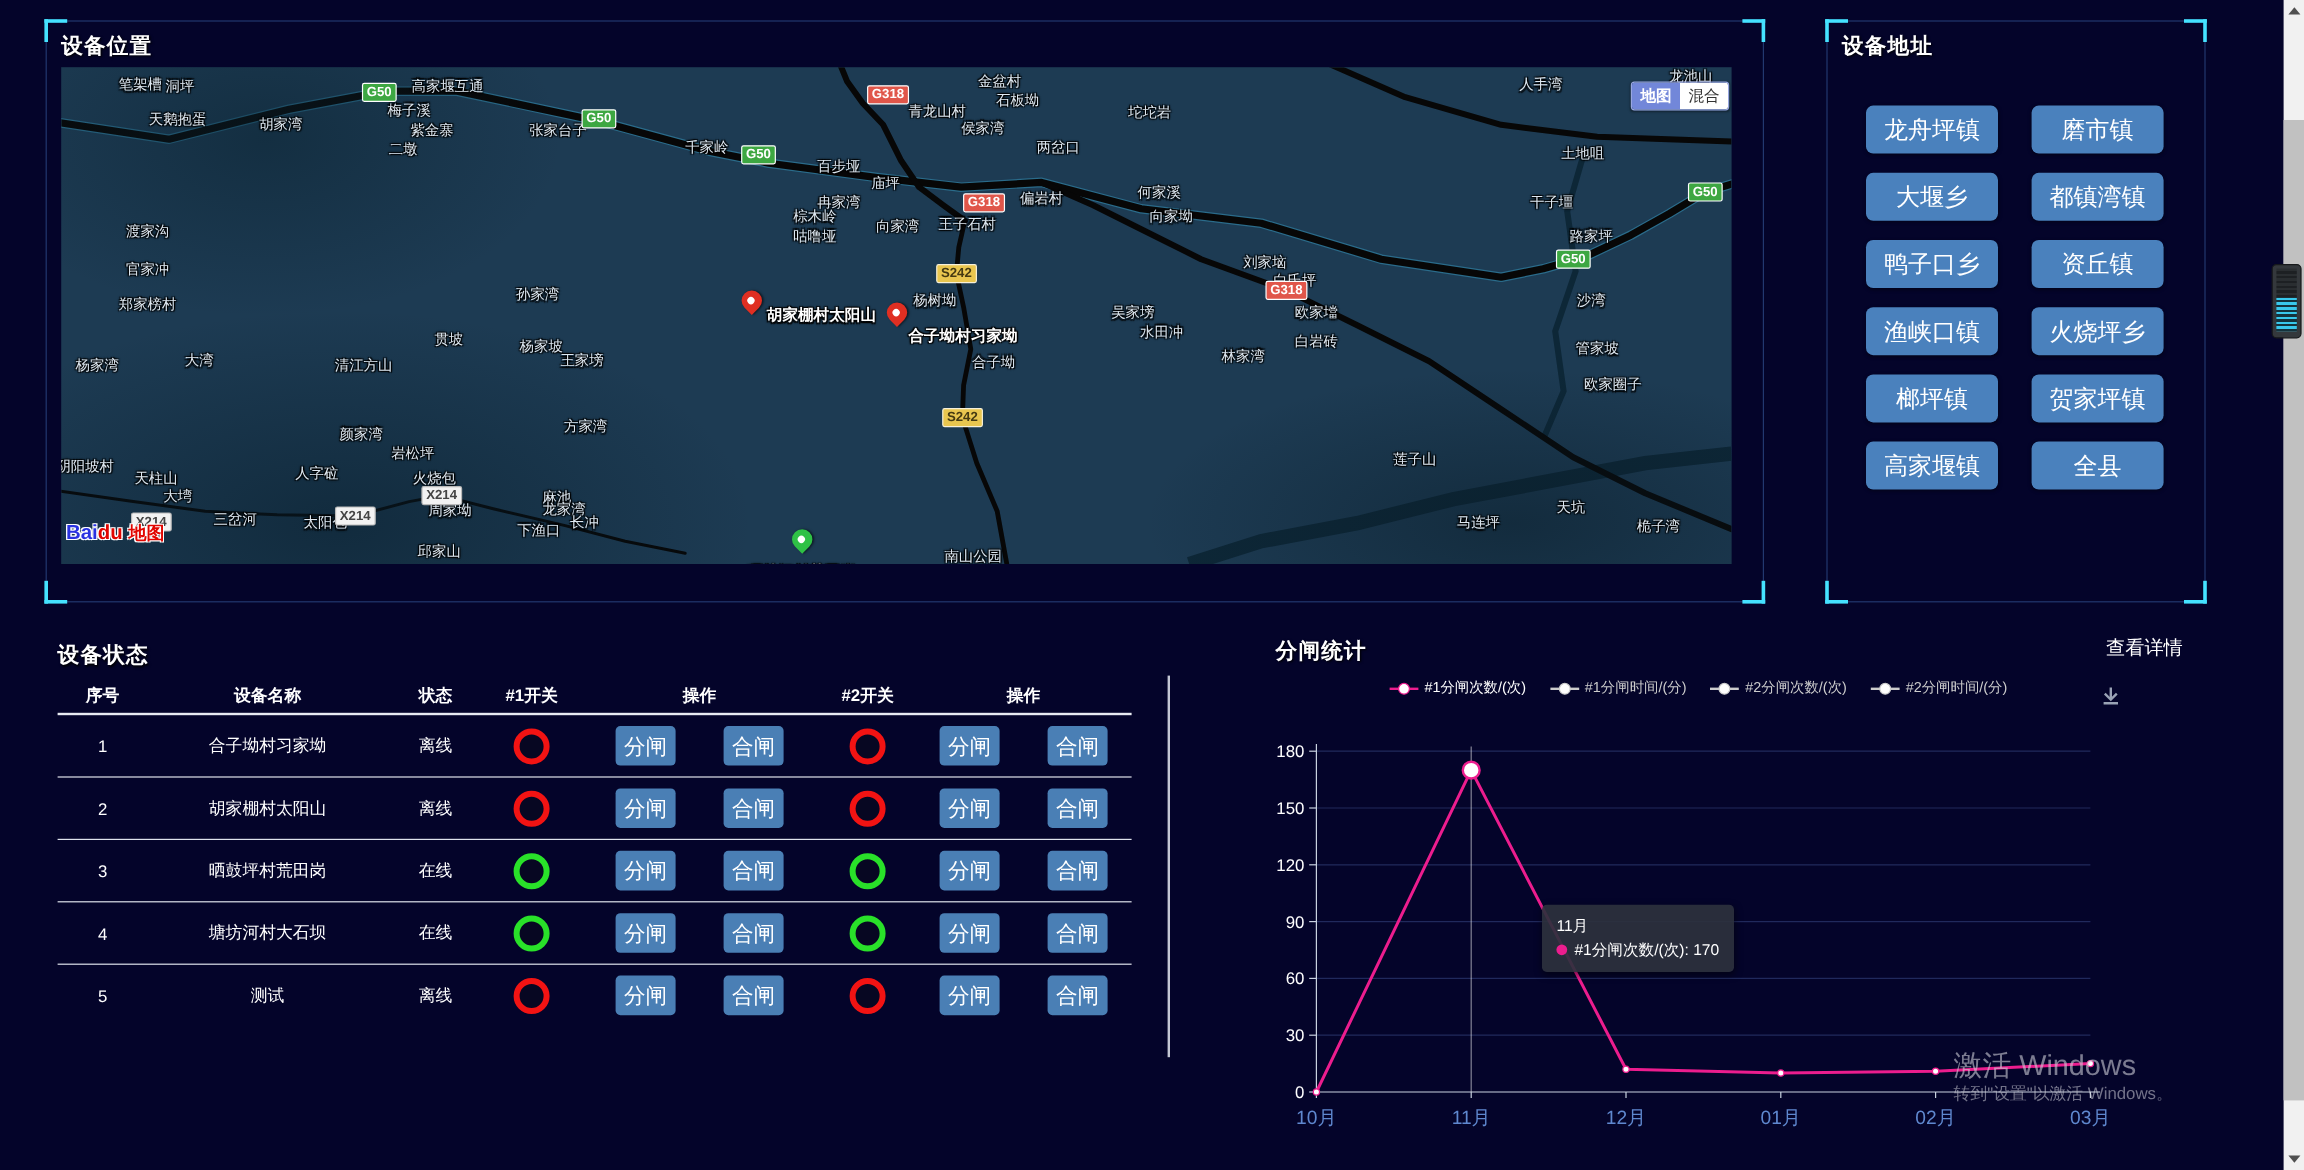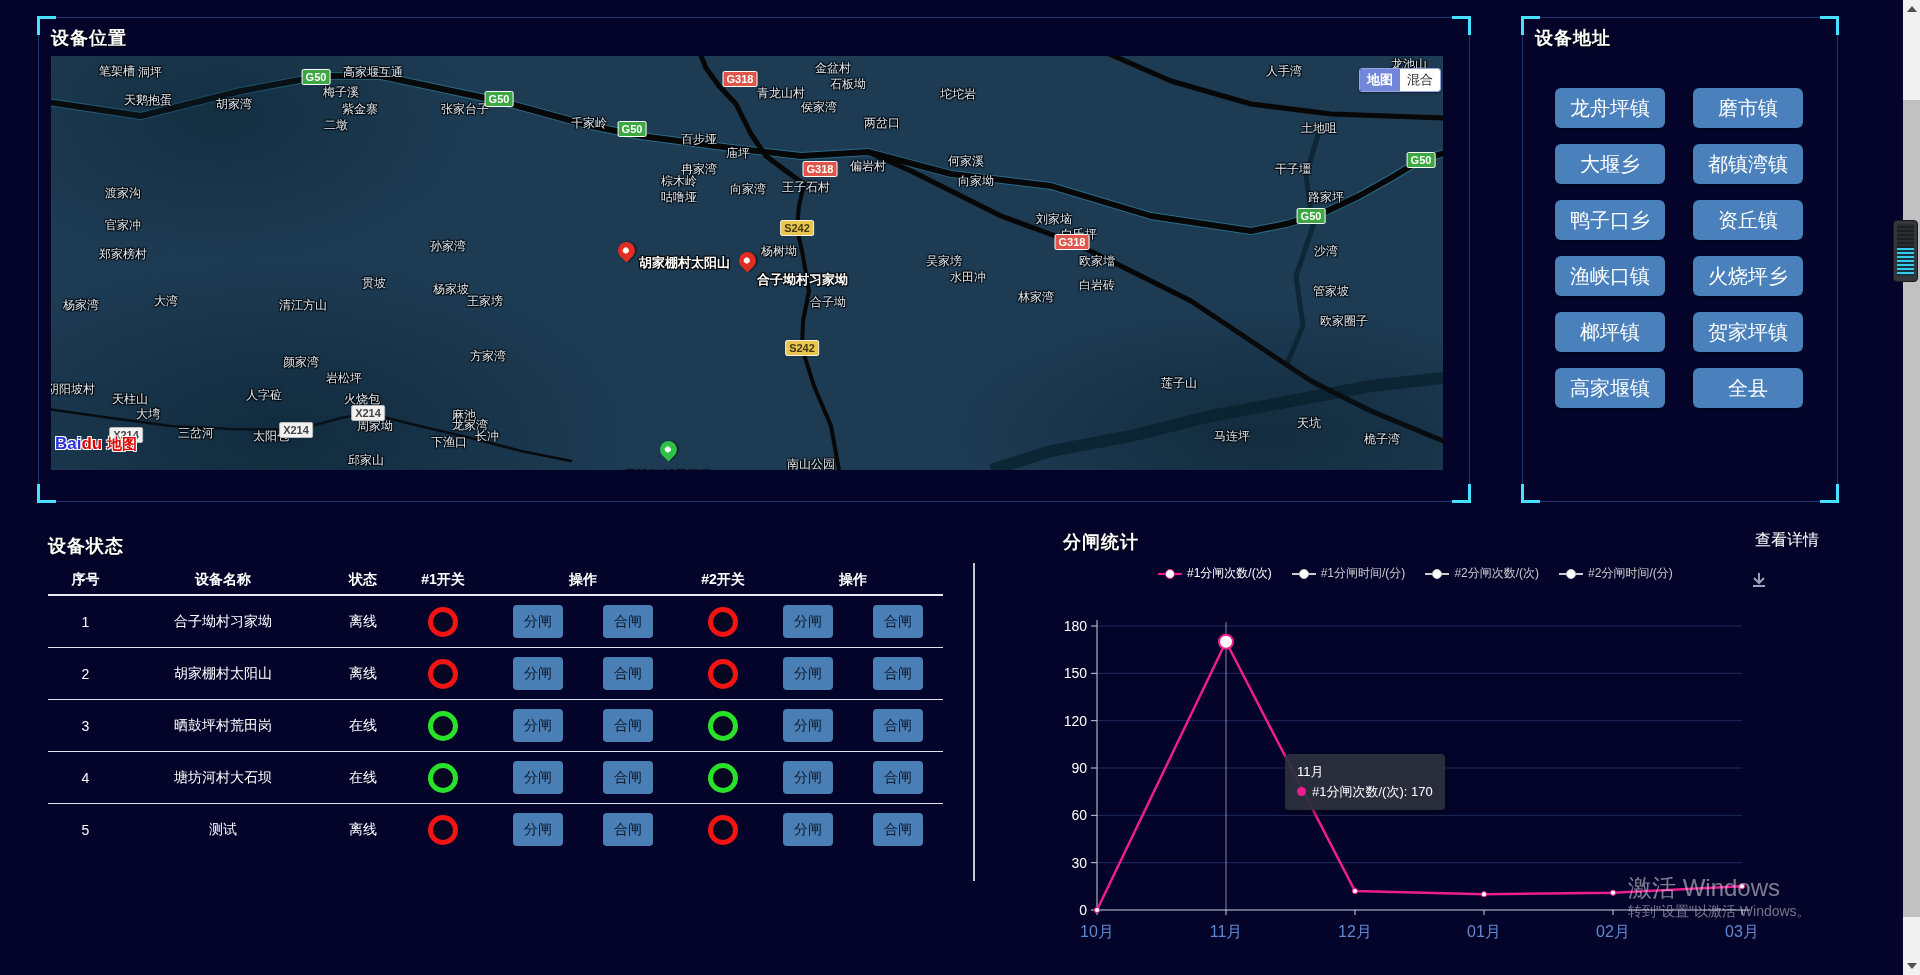--- a/index.html
+++ b/index.html
@@ -57,21 +57,21 @@
   #tbl{position:absolute;left:48px;top:566px;width:895px;color:#fff;font-size:14px;}
   .trow{display:grid;grid-template-columns:75px 200px 80px 80px 200px 80px 180px;align-items:center;}
   .trow>div{text-align:center;}
   #tbl .thead{height:28px;font-weight:bold;border-bottom:2px solid #e8ebf2;}
   #tbl .tr{height:51px;border-bottom:1px solid #dfe3ec;}
   #tbl .tr:last-child{border-bottom:none;}
   .ind{width:20px;height:20px;border-radius:50%;background:#070722;margin:0 auto;}
   .ind.red{border:5px solid #f21313;}
   .ind.green{border:5px solid #29e129;}
   .ops{display:flex;justify-content:center;gap:40px;}
-  .op-btn{width:50px;height:33px;background:#4a7fb5;border:none;border-radius:4px;color:#0f172a;font-size:14px;cursor:pointer;
+  .op-btn{width:50px;height:33px;background:#4a7fb5;border:none;border-radius:4px;color:#ffffff;font-size:18px;cursor:pointer;
           font-family:"Liberation Sans","DejaVu Sans",sans-serif;}
   #tbl-vline{position:absolute;left:973px;top:563px;width:2px;height:318px;background:rgba(230,234,242,.85);}
 
   
   #chart-title{position:absolute;left:1063px;top:530px;color:#fff;font-size:18px;font-weight:bold;letter-spacing:1px;text-shadow:1px 1px 2px #000;}
   #detail-link{position:absolute;left:1755px;top:530px;color:#fff;font-size:16px;cursor:pointer;}
   #dl-icon{position:absolute;left:1750px;top:571px;cursor:pointer;}
   #legend{position:absolute;left:1158px;top:565px;display:flex;gap:20px;align-items:center;}
   .lg-item{display:flex;align-items:center;gap:5px;cursor:pointer;}
   .lg-mark{position:relative;width:24px;height:10px;}

